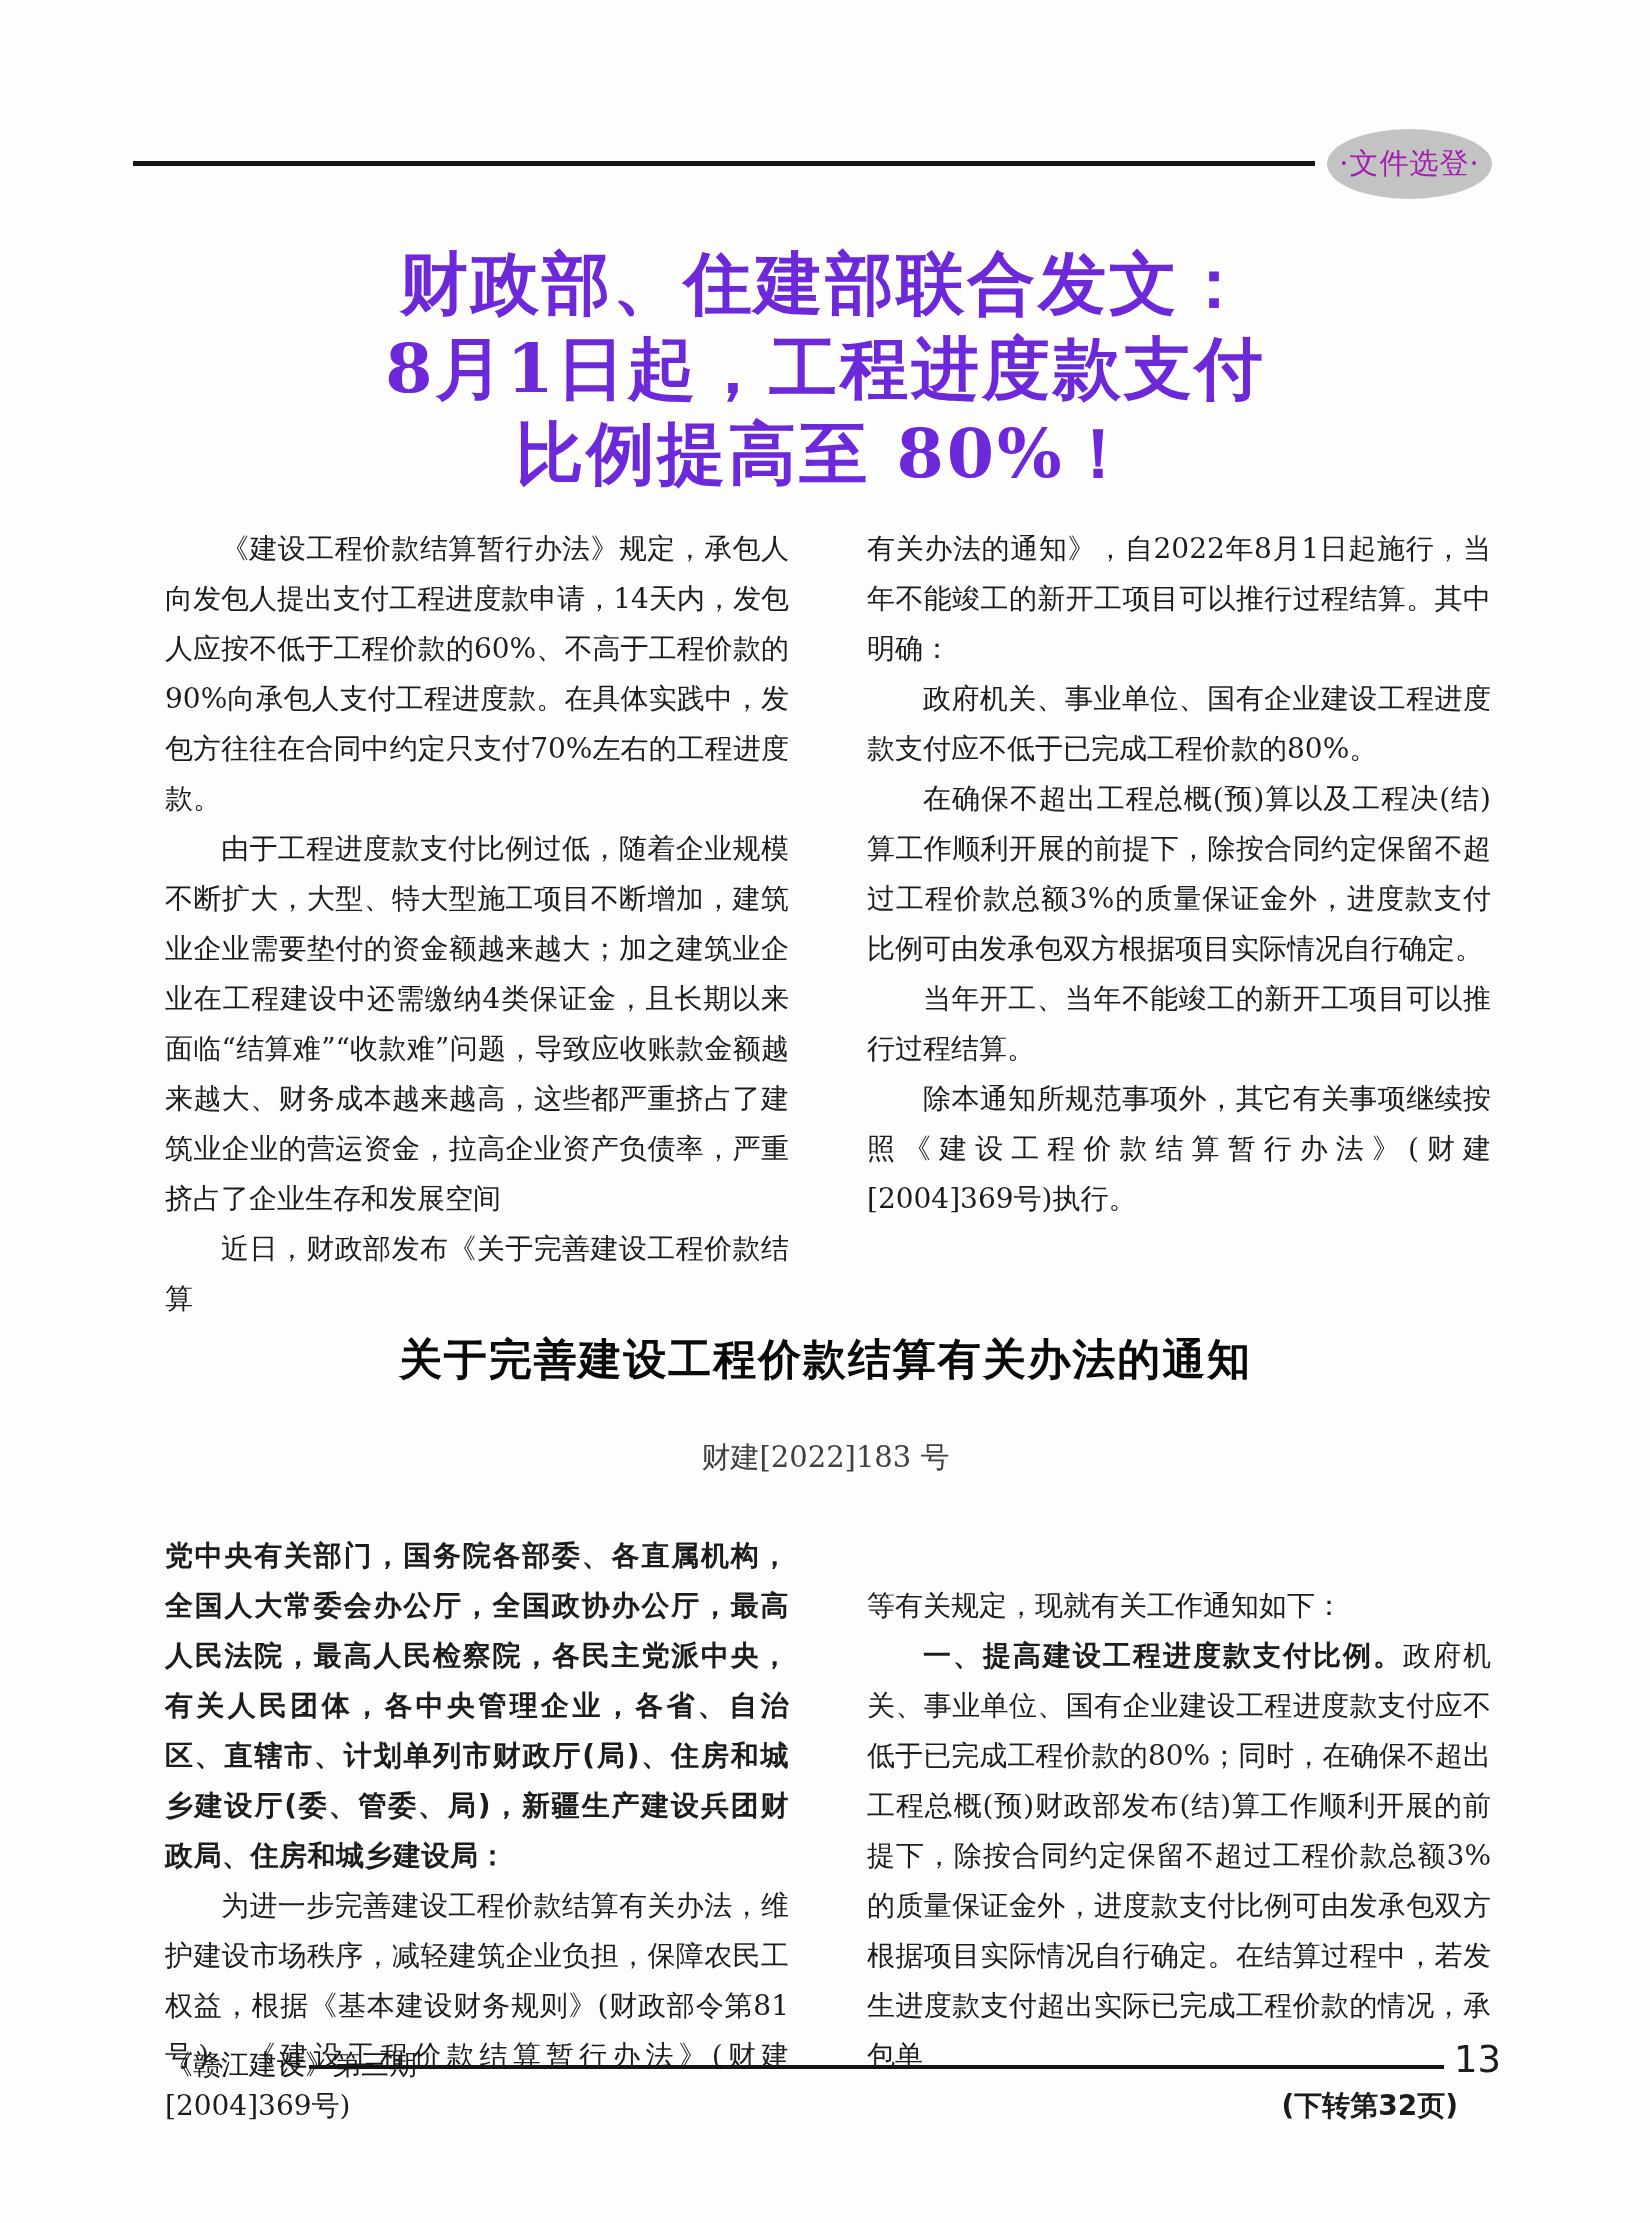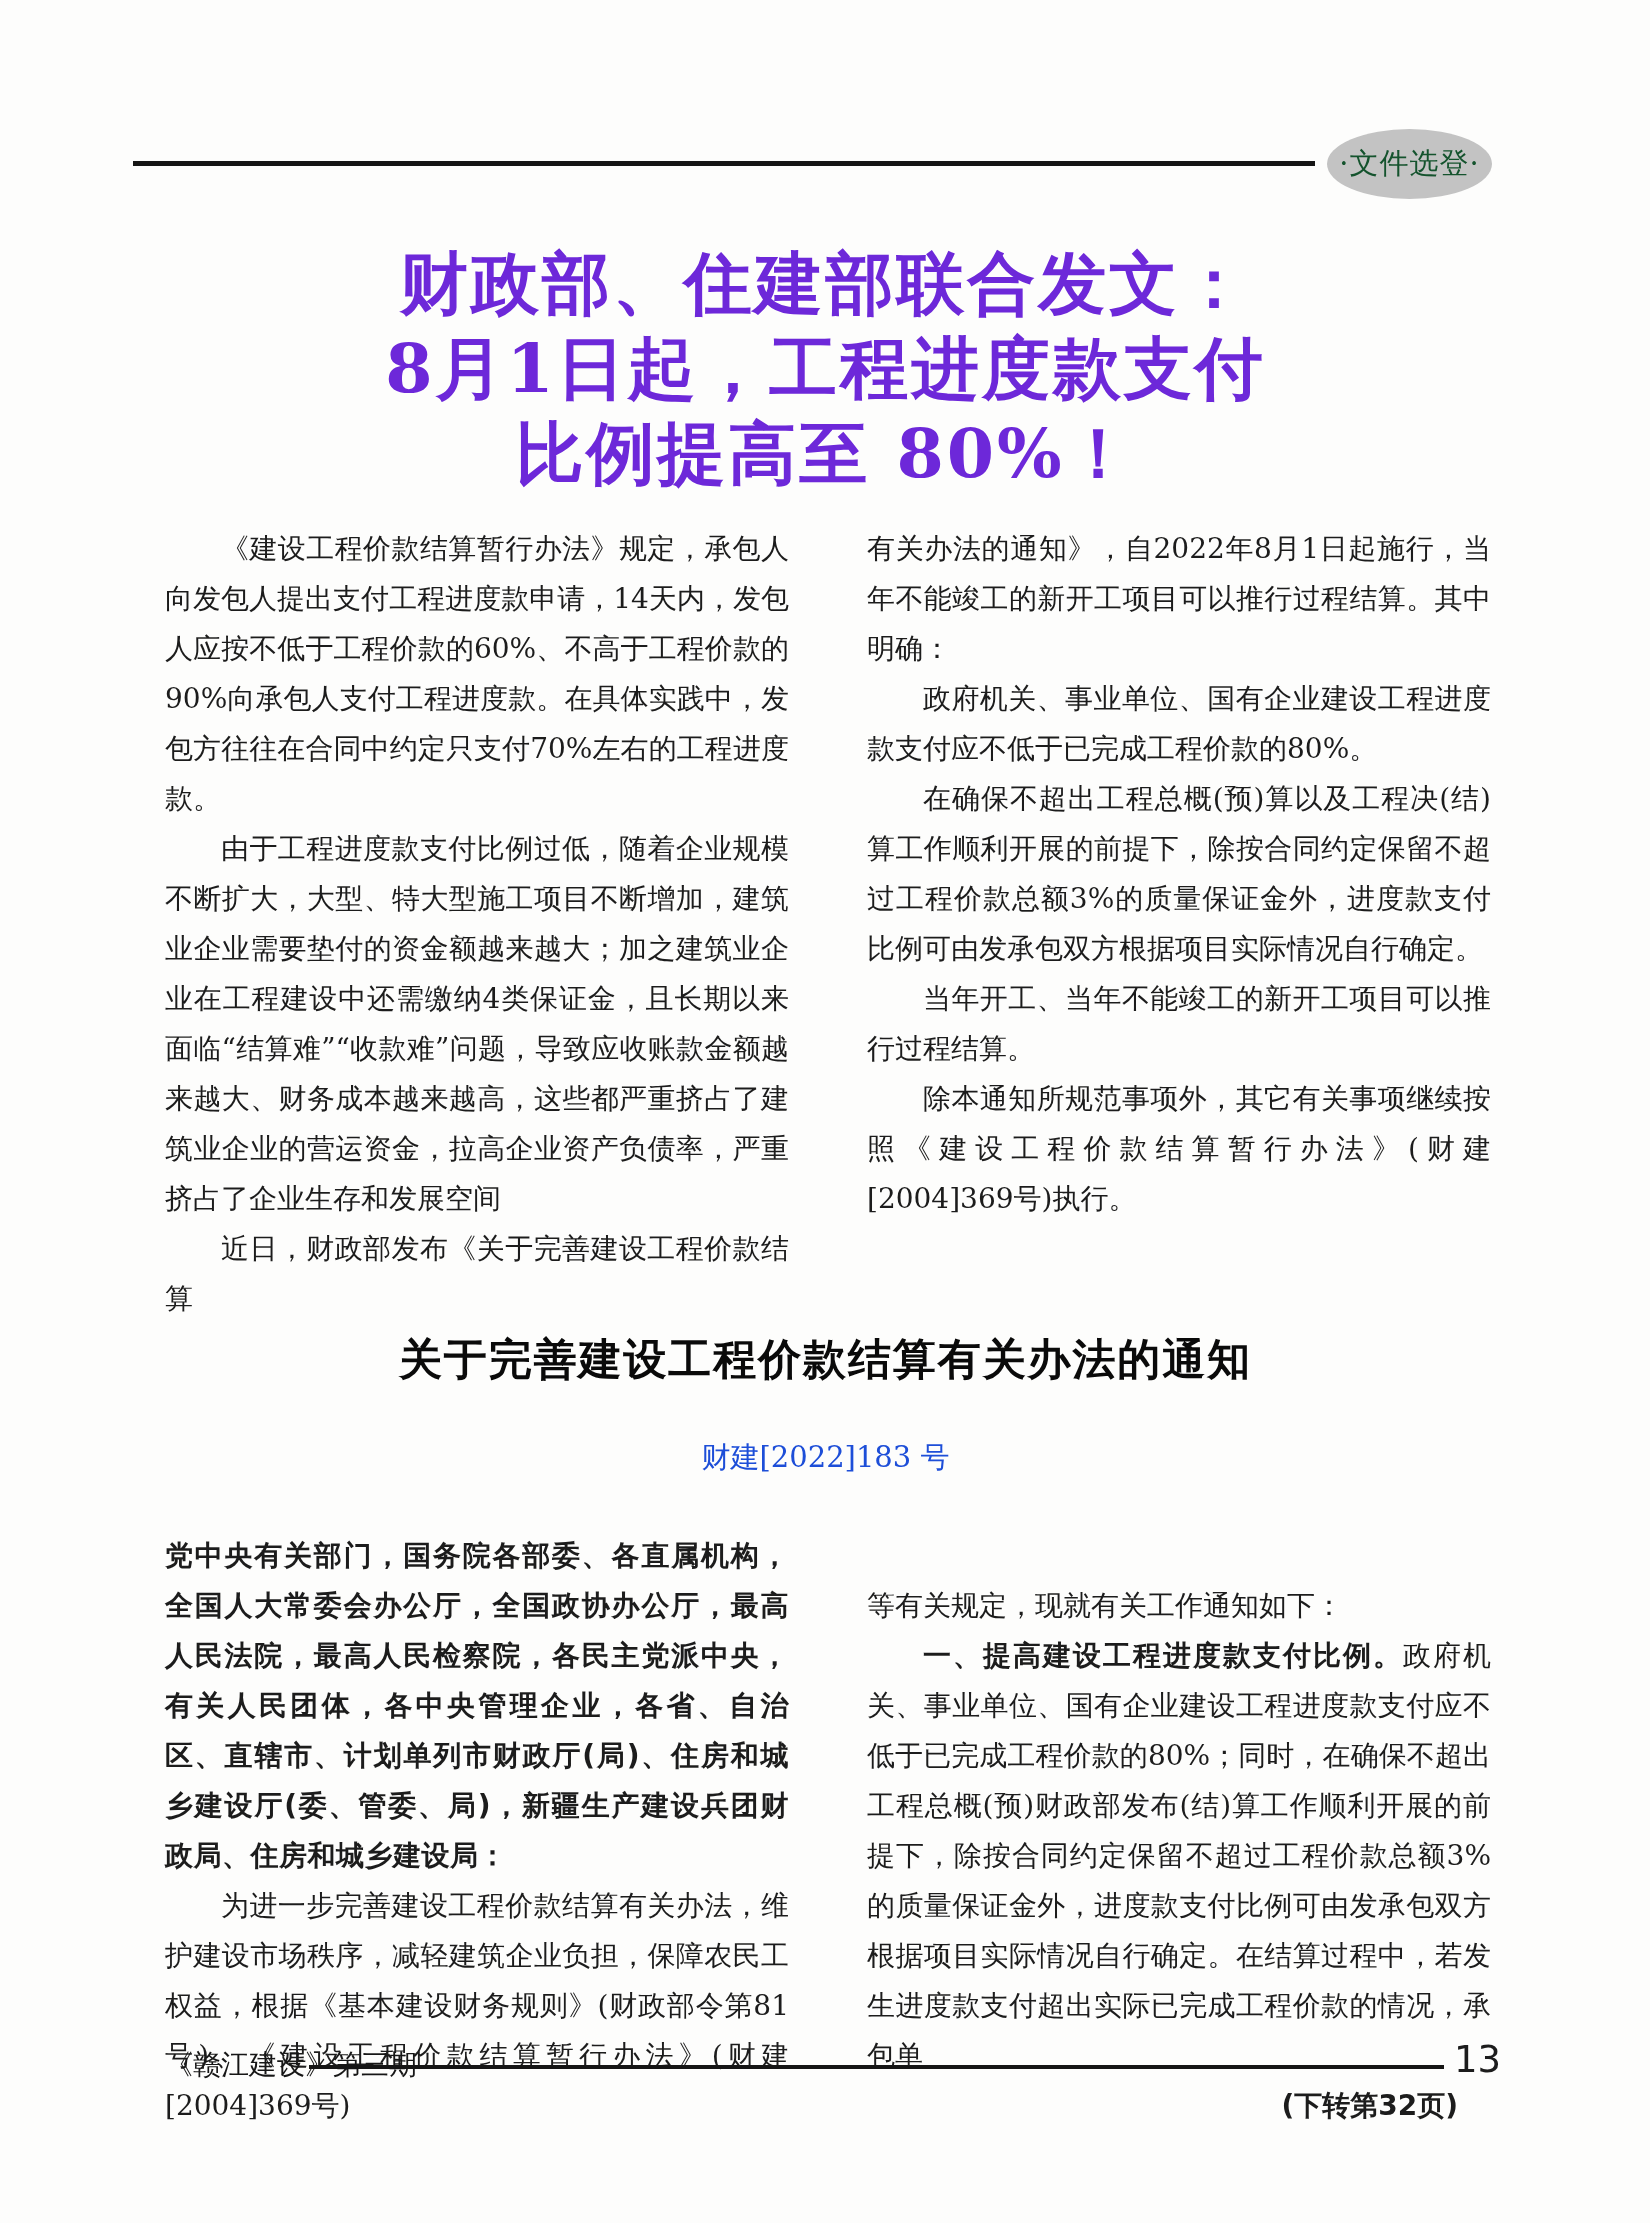--- a/index.html
+++ b/index.html
@@ -15,21 +15,21 @@
   
   .header-rule{
     position:absolute;left:133px;top:161px;width:1182px;height:4.9px;
     background:#151515;
   }
   .badge{
     position:absolute;left:1327px;top:129px;width:165px;height:70px;
     background:#c3c3c3;
     border-radius:50%;
     display:flex;align-items:center;justify-content:center;
-    font-size:29px;color:#14532d;
+    font-size:29px;color:#a21caf;
     font-family:"DejaVu Serif", serif;
     letter-spacing:1px;
   }
   
   .article-title{
     position:absolute;left:0;top:241px;width:100%;
     text-align:center;
     font-weight:bold;
     font-size:68px;line-height:85px;
     letter-spacing:2.9px;
@@ -66,21 +66,21 @@
     font-family:"DejaVu Sans", sans-serif;
     font-weight:bold;
     font-size:43px;
     letter-spacing:1.9px;
     color:#0a0a0a;
   }
   .notice-docnum{
     position:absolute;left:0;top:1438px;width:100%;
     text-align:center;
     font-size:29px;
-    color:#1d4ed8;
+    color:#404040;
   }
   .continuation{
     text-align:right;
     text-indent:0 !important;
     padding-right:33px;
     font-family:"DejaVu Sans", sans-serif;
     font-weight:bold;
     margin-top:1.9px;
   }
   

